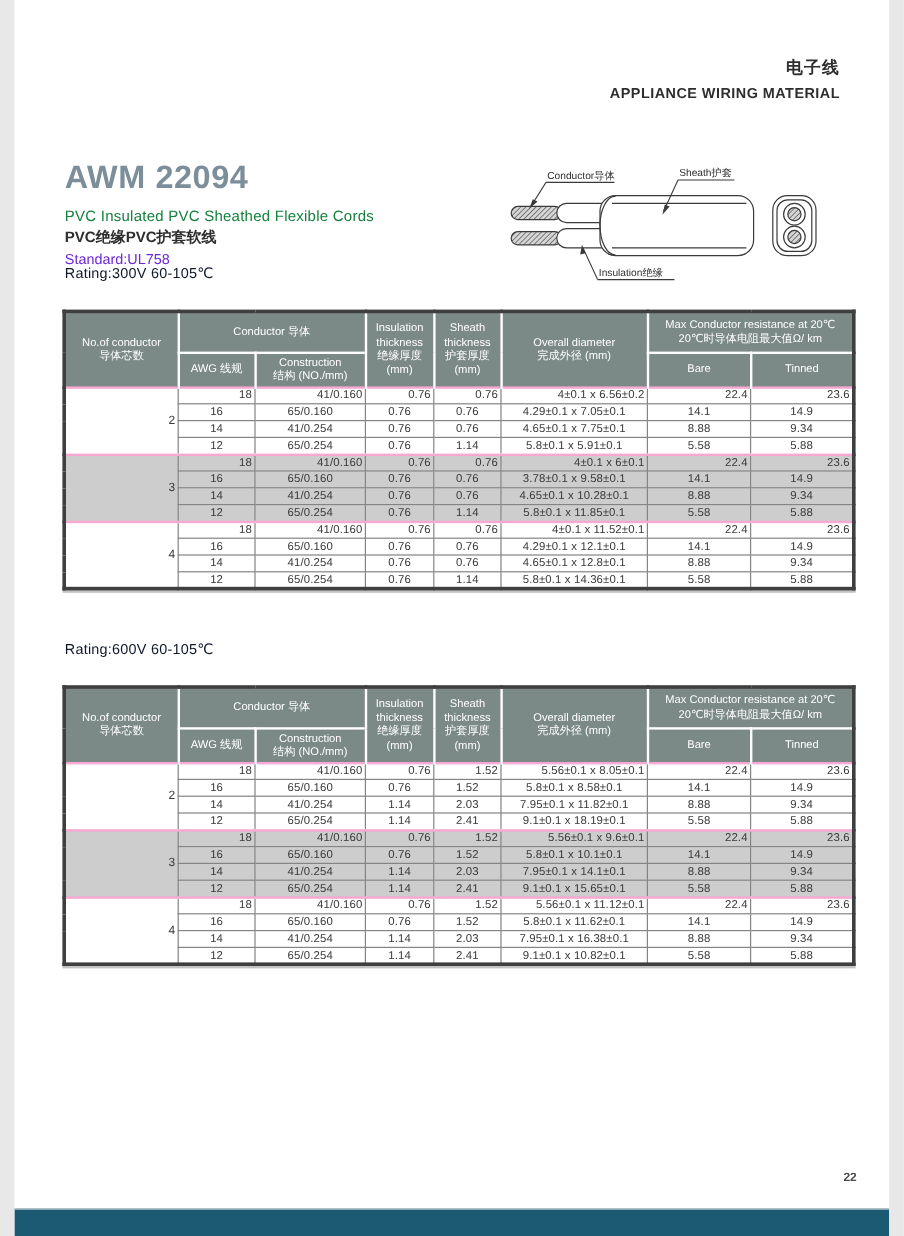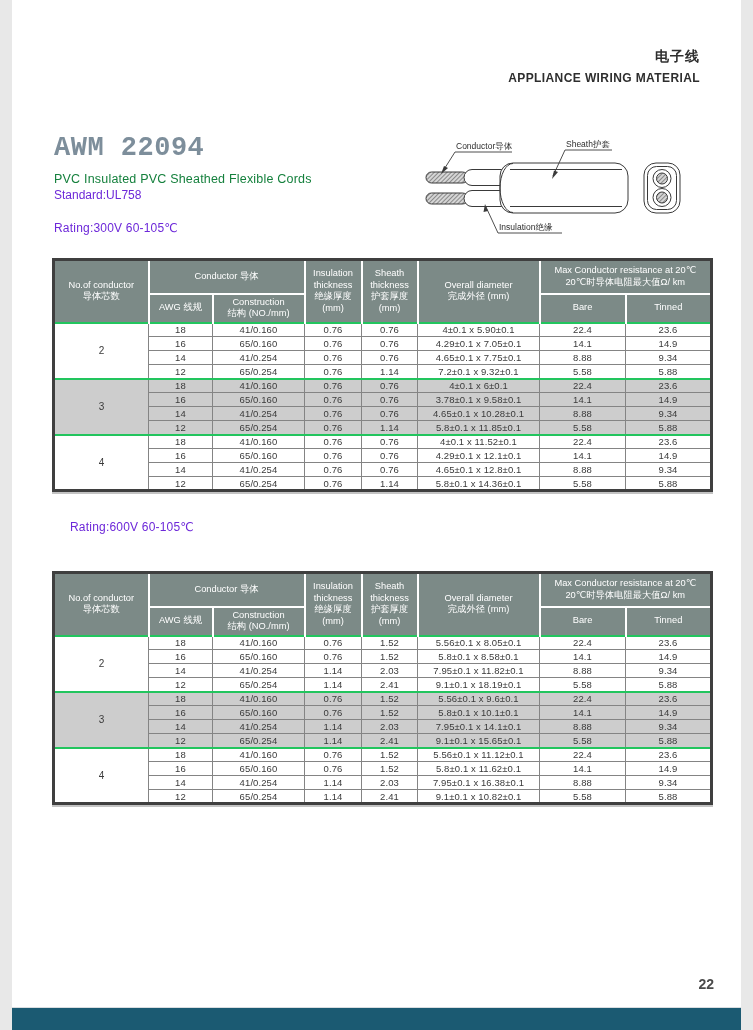--- a/index.html
+++ b/index.html
@@ -39,21 +39,20 @@
   .product {
     position: absolute;
     top: 133px;
     left: 42px;
   }
   .product .model {
     font-size: 27px;
     font-weight: bold;
     letter-spacing: 0.5px;
     color: #7d8e9b;
-    font-family: Liberation Mono, monospace;
   }
   .product .desc-en {
     margin-top: 9px;
     font-size: 12.5px;
     color: #15803d;
     letter-spacing: 0.2px;
   }
   .product .desc-cn {
     margin-top: 3px;
     font-size: 12.5px;
@@ -63,25 +62,25 @@
   .product .standard {
     margin-top: 2px;
     font-size: 12px;
     color: #6d28d9;
   }
 
   .rating {
     position: absolute;
     left: 42px;
     font-size: 12px;
-    color: #6d28d9;
+    color: #0f172a;
     letter-spacing: 0.2px;
   }
   .rating-1 { top: 221px; }
-  .rating-2 { top: 520px; margin-left: 16px; }
+  .rating-2 { top: 534px; }
 
   
   .diagram {
     position: absolute;
     top: 133px;
     left: 410px;
     width: 340px;
     height: 110px;
   }
 
@@ -119,29 +118,29 @@
   .spec-table tbody td {
     background: #ffffff;
     border: 1px solid #848484;
     text-align: center;
     vertical-align: middle;
     height: 14px;
     padding: 0 2px;
     letter-spacing: 0.1px;
   }
   .spec-table tbody tr.row-gray td { background: #cdcdcd; }
-  .spec-table tbody tr.group-start td { border-top: 2px solid #22c55e; }
+  .spec-table tbody tr.group-start td { border-top: 2px solid #f9a8d4; text-align: right; }
   .spec-table tbody td.cell-conductor-count { font-size: 10px; }
 
   
   .page-number {
     position: absolute;
     top: 976px;
     right: 27px;
-    font-size: 14px;
+    font-size: 10px;
     font-weight: bold;
     color: #4a4a4a;
   }
   .footer-bar {
     position: absolute;
     left: 0;
     bottom: 0;
     width: 100%;
     height: 23px;
     background: #1b5a72;
@@ -154,20 +153,21 @@
 <div class="page">
 
   <div class="corner-header">
     <div class="cn">电子线</div>
     <div class="en">APPLIANCE WIRING MATERIAL</div>
   </div>
 
   <div class="product">
     <div class="model">AWM 22094</div>
     <div class="desc-en">PVC Insulated PVC Sheathed Flexible Cords</div>
+    <div class="desc-cn">PVC绝缘PVC护套软线</div>
     <div class="standard">Standard:UL758</div>
   </div>
 
   <svg class="diagram" viewBox="0 0 340 110" xmlns="http://www.w3.org/2000/svg">
     <defs>
       <pattern id="hatch" width="3" height="3" patternUnits="userSpaceOnUse" patternTransform="rotate(45)">
         <rect width="3" height="3" fill="#d6d6d6"></rect>
         <line x1="0" y1="0" x2="0" y2="3" stroke="#555555" stroke-width="1.2"></line>
       </pattern>
     </defs>
@@ -250,21 +250,21 @@
           <th>Tinned</th>
         </tr>
       </thead>
       <tbody>
         <tr class="group-start">
           <td rowspan="4" class="cell-conductor-count">2</td>
           <td>18</td>
           <td>41/0.160</td>
           <td>0.76</td>
           <td>0.76</td>
-          <td>4±0.1 x 5.90±0.1</td>
+          <td>4±0.1 x 6.56±0.2</td>
           <td>22.4</td>
           <td>23.6</td>
         </tr>
         <tr>
           <td>16</td>
           <td>65/0.160</td>
           <td>0.76</td>
           <td>0.76</td>
           <td>4.29±0.1 x 7.05±0.1</td>
           <td>14.1</td>
@@ -277,21 +277,21 @@
           <td>0.76</td>
           <td>4.65±0.1 x 7.75±0.1</td>
           <td>8.88</td>
           <td>9.34</td>
         </tr>
         <tr>
           <td>12</td>
           <td>65/0.254</td>
           <td>0.76</td>
           <td>1.14</td>
-          <td>7.2±0.1 x 9.32±0.1</td>
+          <td>5.8±0.1 x 5.91±0.1</td>
           <td>5.58</td>
           <td>5.88</td>
         </tr>
         <tr class="group-start row-gray">
           <td rowspan="4" class="cell-conductor-count">3</td>
           <td>18</td>
           <td>41/0.160</td>
           <td>0.76</td>
           <td>0.76</td>
           <td>4±0.1 x 6±0.1</td>

